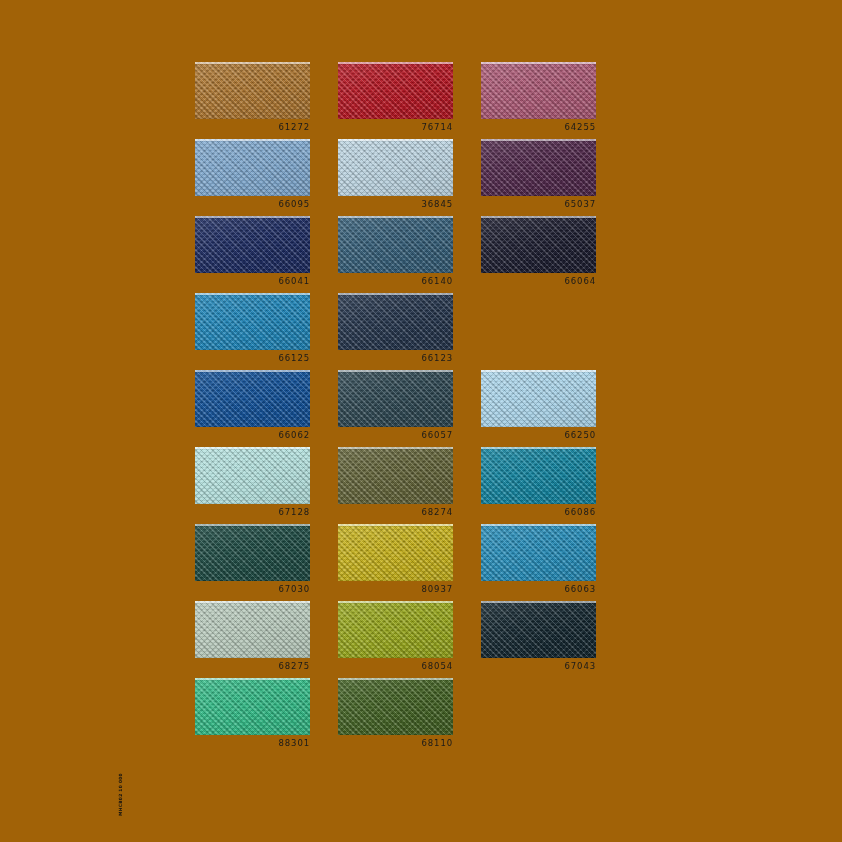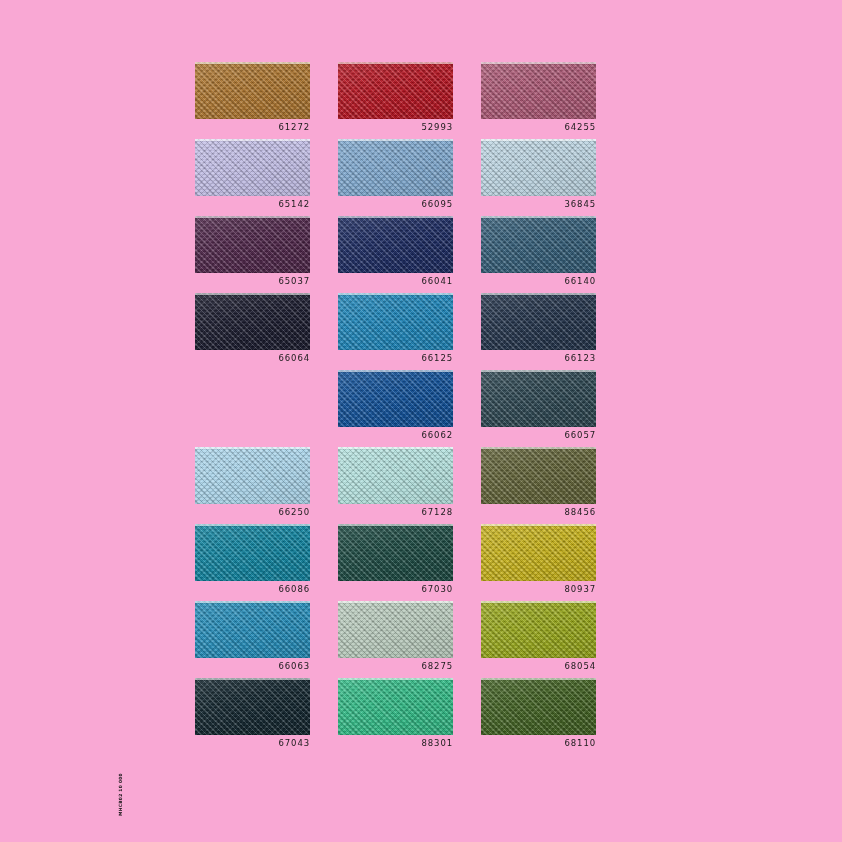--- a/index.html
+++ b/index.html
@@ -16,21 +16,21 @@
     font-family: "DejaVu Sans", sans-serif;
     -webkit-font-smoothing: none;
   }
 
   #swatch-page {
     position: absolute;
     left: 0;
     top: 0;
     width: 842px;
     height: 842px;
-    background: #f9a8d4;
+    background: #a16207;
   }
 
   
   #swatch-grid {
     position: absolute;
     left: 195px;
     top: 62px;
     width: 398px;
     display: grid;
     grid-template-columns: 115px 115px 115px;
@@ -157,37 +157,29 @@
           <div class="cut-edge"></div>
         </div>
         <div class="swatch-label">61272</div>
       </div>
       <div class="swatch-cell">
         <div class="swatch-chip" style="background-color: rgb(178, 15, 28);">
           <div class="weave"></div>
           <div class="sheen"></div>
           <div class="cut-edge"></div>
         </div>
-        <div class="swatch-label">52993</div>
+        <div class="swatch-label">76714</div>
       </div>
       <div class="swatch-cell">
         <div class="swatch-chip" style="background-color: rgb(168, 83, 112);">
           <div class="weave"></div>
           <div class="sheen"></div>
           <div class="cut-edge"></div>
         </div>
         <div class="swatch-label">64255</div>
-      </div>
-      <div class="swatch-cell">
-        <div class="swatch-chip" style="background-color: rgb(191, 187, 228);">
-          <div class="weave"></div>
-          <div class="sheen"></div>
-          <div class="cut-edge"></div>
-        </div>
-        <div class="swatch-label">65142</div>
       </div>
       <div class="swatch-cell">
         <div class="swatch-chip" style="background-color: rgb(123, 165, 204);">
           <div class="weave"></div>
           <div class="sheen"></div>
           <div class="cut-edge"></div>
         </div>
         <div class="swatch-label">66095</div>
       </div>
       <div class="swatch-cell">
@@ -278,21 +270,21 @@
           <div class="cut-edge"></div>
         </div>
         <div class="swatch-label">67128</div>
       </div>
       <div class="swatch-cell">
         <div class="swatch-chip" style="background-color: rgb(93, 94, 51);">
           <div class="weave"></div>
           <div class="sheen"></div>
           <div class="cut-edge"></div>
         </div>
-        <div class="swatch-label">88456</div>
+        <div class="swatch-label">68274</div>
       </div>
       <div class="swatch-cell">
         <div class="swatch-chip" style="background-color: rgb(11, 127, 155);">
           <div class="weave"></div>
           <div class="sheen"></div>
           <div class="cut-edge"></div>
         </div>
         <div class="swatch-label">66086</div>
       </div>
       <div class="swatch-cell">

